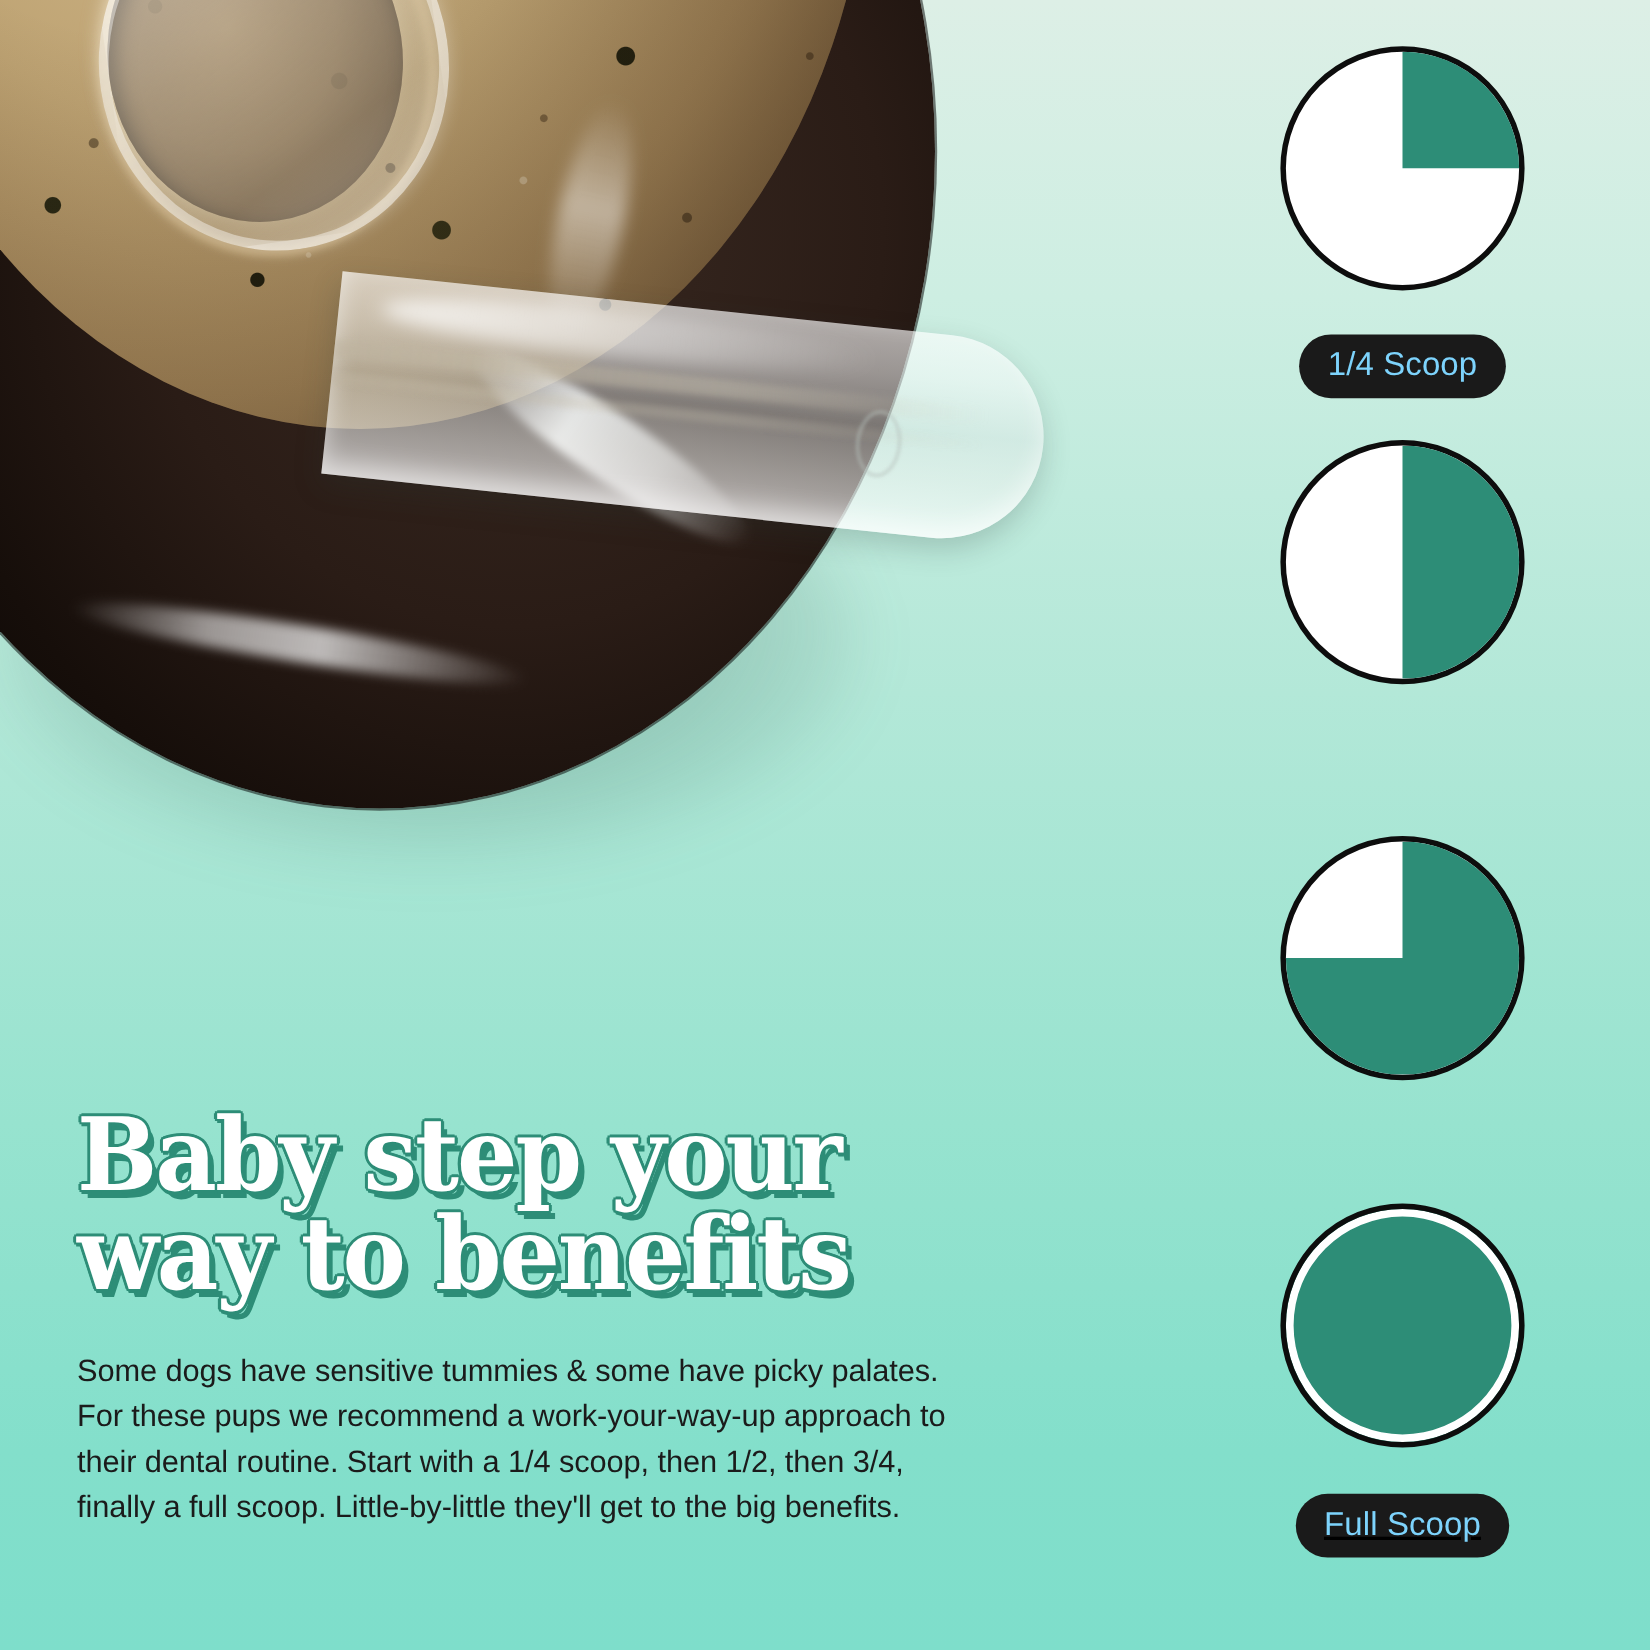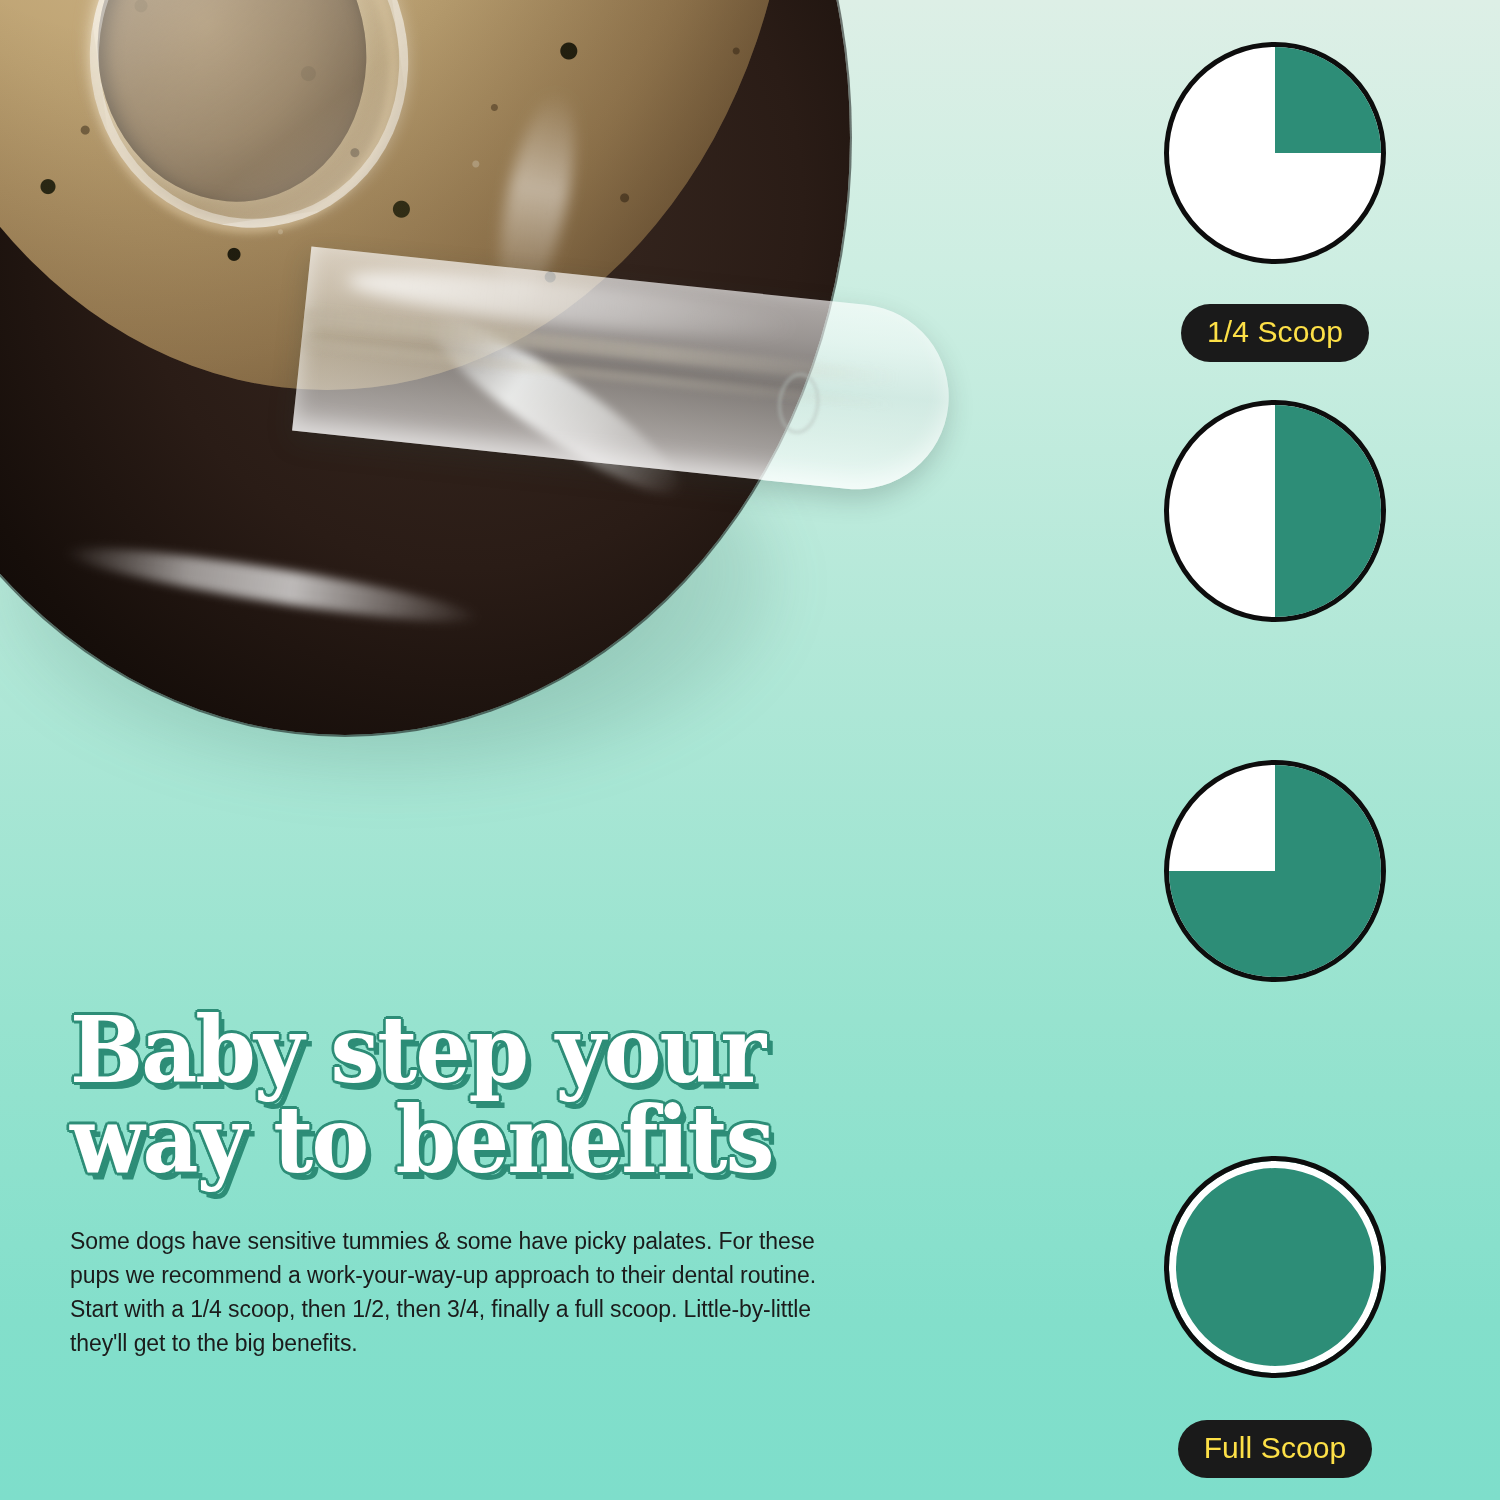--- a/index.html
+++ b/index.html
@@ -263,21 +263,21 @@
     clip-path:polygon(50% 50%, 50% 0, 100% 0, 100% 100%, 50% 100%);
   }
   .wedge.q3{   
     background:#2d8d77;
     clip-path:polygon(50% 50%, 50% 0, 100% 0, 100% 100%, 0 100%, 0 50%);
   }
   .pill{
     display:block;
     margin:0 auto;
     background:#1a1a1a;
-    color:#fde047;
+    color:#7dd3fc;
     border-radius:999px;
     font-size:30px;
     line-height:1;
     padding:13px 26px 15px;
     text-align:center;
     width:max-content;
     letter-spacing:.1px;
   }
 
   
@@ -301,21 +301,21 @@
        0 3px 0 #2d8d77, 0 -3px 0 #2d8d77,
        2px 2px 0 #2d8d77, -2px 2px 0 #2d8d77,
        2px -2px 0 #2d8d77, -2px -2px 0 #2d8d77,
        6px 7px 0 #2d8d77;
   }
   .headline .l2{ display:block; }
 
   .body-copy{
     margin:40px 0 0 0;
     font-family:"Liberation Sans", sans-serif;
-    font-size:23px;
+    font-size:28px;
     line-height:1.47;
     color:#1b1b1b;
     width:790px;
     letter-spacing:-.1px;
   }
 </style>
 </head>
 <body>
 
 <div id="canvas">
@@ -365,21 +365,21 @@
       <div style="height:38px"></div>
     </div>
 
     <div class="dial-group" style="top:760px;">
       <div class="dial">
         <div class="wedge q3"></div>
       </div>
       <div style="height:38px"></div>
     </div>
 
-    <div class="dial-group" style="top:1156px;">
+    <div class="dial-group" style="top:1094px;text-decoration:underline;">
       <div class="dial full"></div>
       <div style="height:42px"></div>
       <span class="pill">Full Scoop</span>
     </div>
 
   </div>
 
   <div id="copy">
     <h1 class="headline">
       <span>Baby step your</span>

